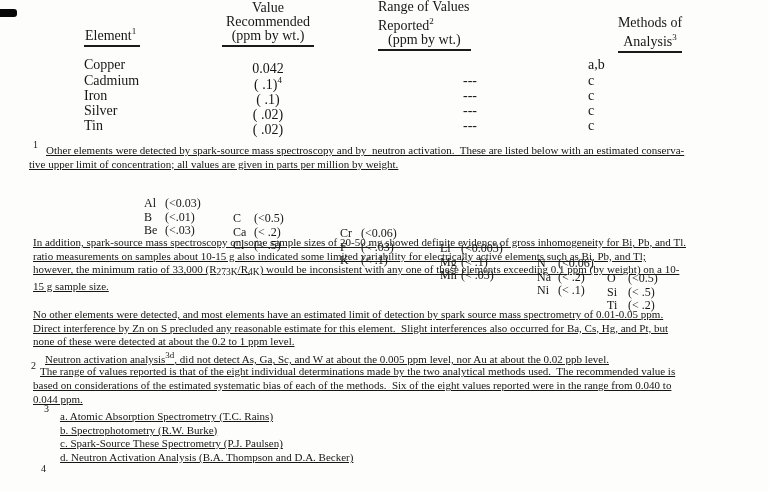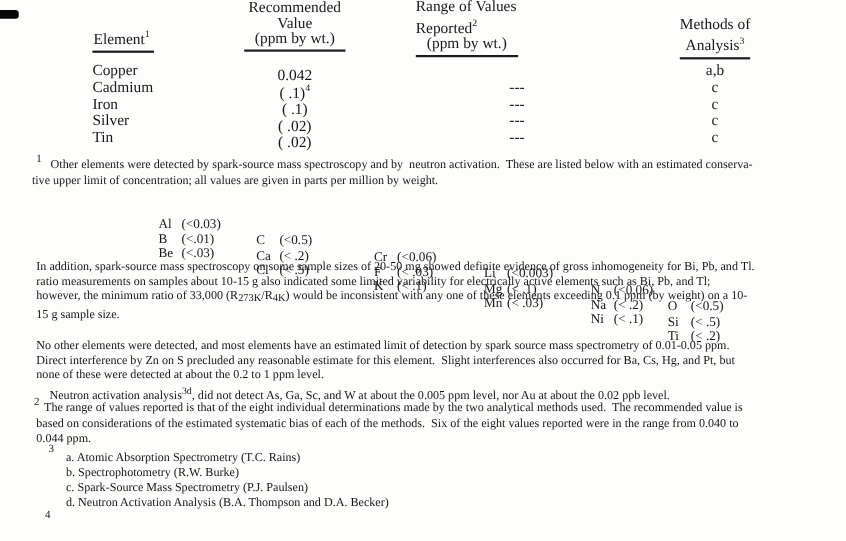--- a/index.html
+++ b/index.html
@@ -23,27 +23,27 @@
   .u-wide{ padding:0 10px 2px 10px; }
   .u-mth { padding:0 5px 2px 5px; }
   .th-el  { left:84px;  top:24px; }
   .th-rec { left:200px; top:1px;  width:136px; text-align:center; }
   .th-rng { left:378px; top:0;    width:144px; }
   .th-mth { left:588px; top:16px; width:124px; text-align:center; }
   .trow { height:15px; line-height:15px; }
   .c-el  { position:absolute; left:84px;  white-space:pre; }
   .c-val { position:absolute; left:200px; width:136px; text-align:center; white-space:pre; }
   .c-rng { position:absolute; left:398px; width:144px; text-align:center; white-space:pre; }
-  .c-mth { position:absolute; left:588px; width:124px; text-align:center; white-space:pre; }
+  .c-mth { position:absolute; left:588px; width:124px; text-align:left; white-space:pre; }
   sup { font-size:9px; }
   sub { font-size:9.5px; vertical-align:-2px; }
 
   
   .bodytxt { font-size:11px; }
-  .ln { line-height:13.7px; white-space:pre; }
+  .ln { line-height:13.7px; white-space:pre;text-decoration:underline; }
   .fnm { position:absolute; font-size:10px; }
 
   
   .grid { font-size:12px; }
   .grow { position:absolute; left:0; height:13.7px; white-space:pre; width:560px; }
   .gcell { position:absolute; white-space:pre; }
   .gc0{left:11px;} .gc1{left:100px;} .gc2{left:207px;} .gc3{left:307px;} .gc4{left:404px;} .gc5{left:474px;}
   .gsym { display:inline-block; width:21px; }
 
   .fn3-items .ln { line-height:13.7px; }
@@ -55,22 +55,22 @@
 
   <div class="scan-mark"></div>
 
   <div class="tbl">
 
     <div class="abs th-el">
       <span class="u u-el"><span>Element</span><sup>1</sup></span>
     </div>
 
     <div class="abs th-rec">
+      <div class="hl">Value</div>
       <div class="hl">Recommended</div>
-      <div class="hl">Value</div>
       <div class="hl"><span class="u u-wide">(ppm by wt.)</span></div>
     </div>
 
     <div class="abs th-rng">
       <div class="hl">Range of Values</div>
       <div class="hl"><span>Reported</span><sup>2</sup></div>
       <div class="hl"><span class="u u-wide">(ppm by wt.)</span></div>
     </div>
 
     <div class="abs th-mth">
@@ -157,19 +157,19 @@
 
   <span class="fnm" style="left:31px; top:360px;">2</span>
   <div class="abs bodytxt ln" style="left:40px; top:365px;">The range of values reported is that of the eight individual determinations made by the two analytical methods used.  The recommended value is</div>
   <div class="abs bodytxt ln" style="left:33px; top:379px;">based on considerations of the estimated systematic bias of each of the methods.  Six of the eight values reported were in the range from 0.040 to</div>
   <div class="abs bodytxt ln" style="left:33px; top:393px;">0.044 ppm.</div>
 
   <span class="fnm" style="left:44px; top:403px;">3</span>
   <div class="abs bodytxt fn3-items" style="left:60px; top:410px;">
     <div class="ln">a. Atomic Absorption Spectrometry (T.C. Rains)</div>
     <div class="ln">b. Spectrophotometry (R.W. Burke)</div>
-    <div class="ln">c. Spark-Source Mass Spectrometry (P.J. Paulsen)</div>
+    <div class="ln">c. Spark-Source These Spectrometry (P.J. Paulsen)</div>
     <div class="ln">d. Neutron Activation Analysis (B.A. Thompson and D.A. Becker)</div>
   </div>
 
   <span class="fnm" style="left:41px; top:463px;">4</span>
 
 </div>
 
 </body></html>

